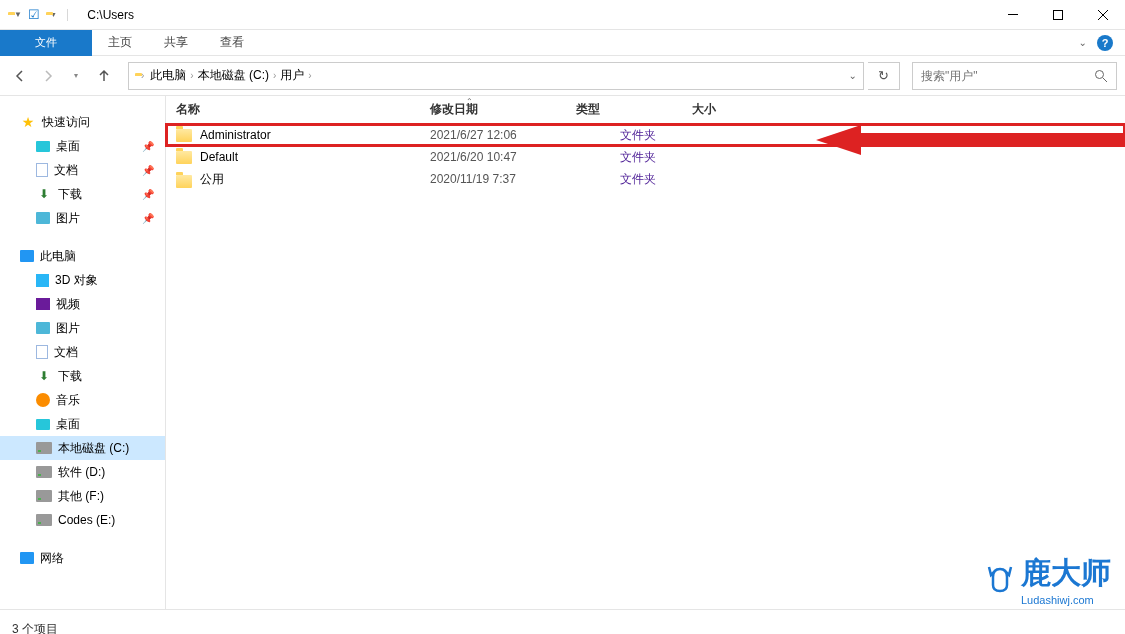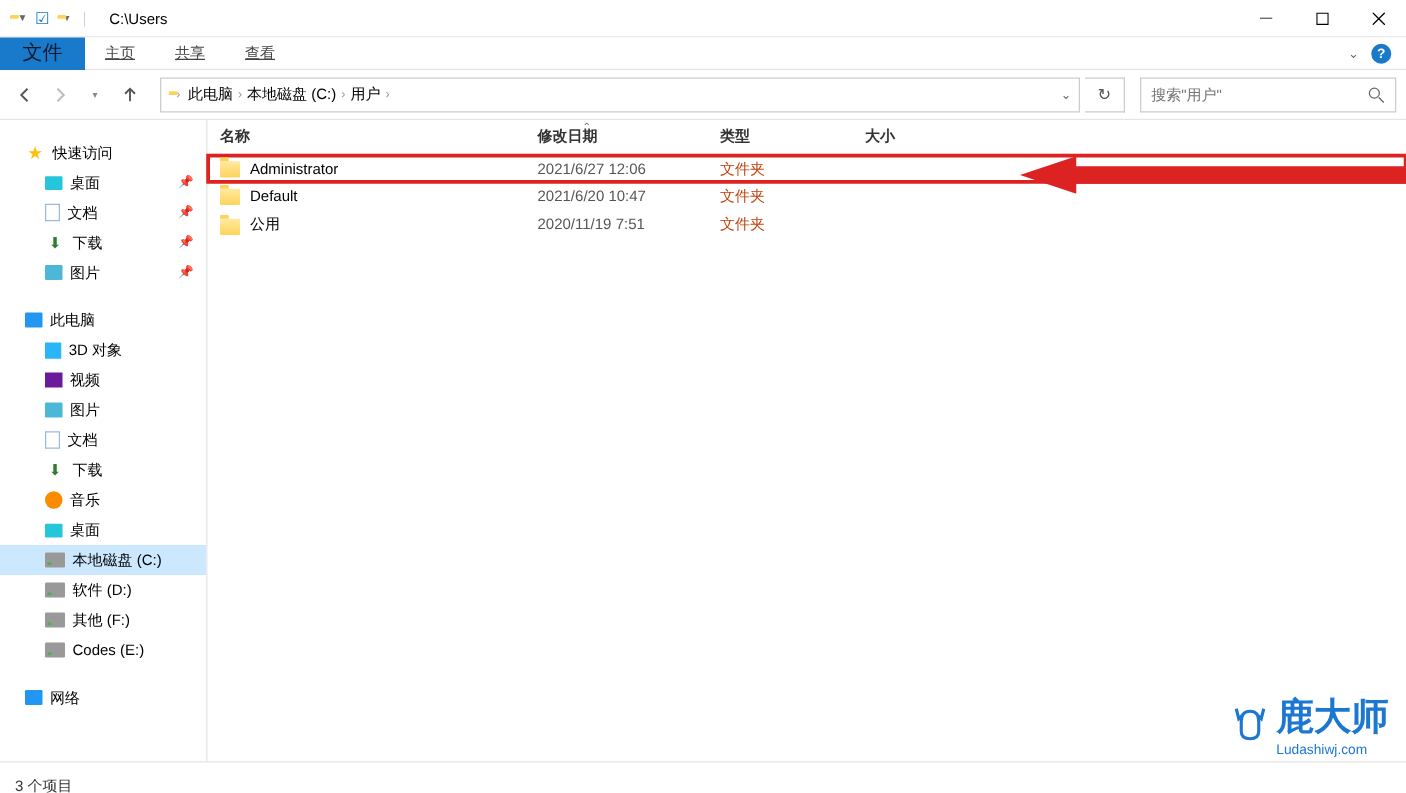--- a/index.html
+++ b/index.html
@@ -5,22 +5,22 @@
 * { box-sizing: border-box; margin: 0; padding: 0; font-family: 'Segoe UI', 'Microsoft YaHei', sans-serif; }
 body { background: #fff; width: 1125px; height: 634px; overflow: hidden; font-size: 12px; position: relative; }
 
 .title-bar { display: flex; align-items: center; height: 30px; background: #fff; border-bottom: 1px solid #e5e5e5; }
 .title-bar .left { display: flex; align-items: center; gap: 6px; padding-left: 8px; }
 .title-bar .title { padding-left: 8px; font-size: 12px; }
 .title-bar .spacer { flex: 1; }
 .win-btn { width: 45px; height: 30px; display: flex; align-items: center; justify-content: center; cursor: pointer; }
 
 .menu-bar { display: flex; align-items: center; height: 26px; background: #fff; border-bottom: 1px solid #e5e5e5; }
-.menu-bar .file-btn { background: #1979ca; color: #0f172a; padding: 0 18px; height: 26px; display: flex; align-items: center; font-size: 16px; }
-.menu-bar .menu-item { padding: 0 16px; height: 26px; display: flex; align-items: center; color: #444; cursor: pointer; text-decoration: underline; }
+.menu-bar .file-btn { background: #1979ca; color: #ffffff; padding: 0 35px; height: 26px; display: flex; align-items: center; font-size: 11px; }
+.menu-bar .menu-item { padding: 0 16px; height: 26px; display: flex; align-items: center; color: #444; cursor: pointer; }
 .menu-bar .right { margin-left: auto; display: flex; align-items: center; gap: 10px; padding-right: 12px; }
 .help-icon { width: 16px; height: 16px; border-radius: 50%; background: #1979ca; color: #fff; font-size: 11px; display: flex; align-items: center; justify-content: center; font-weight: bold; }
 
 .nav-bar { display: flex; align-items: center; height: 40px; background: #fff; border-bottom: 1px solid #e5e5e5; padding: 0 8px; gap: 4px; }
 .nav-btn { width: 24px; height: 24px; display: flex; align-items: center; justify-content: center; cursor: pointer; color: #555; }
 .nav-btn.disabled { color: #bbb; }
 .address-bar { flex: 1; display: flex; align-items: center; height: 28px; border: 1px solid #ccc; padding: 0 6px; margin-left: 8px; }
 .breadcrumb { display: flex; align-items: center; gap: 4px; font-size: 12px; }
 .breadcrumb .crumb { cursor: pointer; }
 .breadcrumb .sep { color: #999; font-size: 10px; }
@@ -46,21 +46,21 @@
 .col-date { width: 146px; }
 .col-type { width: 116px; }
 .col-size { width: 100px; }
 .sort-ind { text-align: center; font-size: 8px; color: #666; position: absolute; left: 300px; top: 1px; }
 
 .file-list { }
 .file-row { display: flex; align-items: center; height: 22px; padding-left: 10px; font-size: 12px; cursor: pointer; }
 .file-row.highlighted { outline: 3px solid #dd2222; outline-offset: -2px; }
 .file-row .fcell-name { width: 254px; display: flex; align-items: flex-end; gap: 8px; }
 .file-row .fcell-date { width: 146px; color: #555; }
-.file-row .fcell-type { width: 116px; color: #c2410c; }
+.file-row .fcell-type { width: 116px; color: #4c1d95; margin-left: 44px; }
 .folder-ico { width: 16px; height: 13px; background: linear-gradient(#ffe9a2, #ffd35a); border-radius: 1px; position: relative; }
 .folder-ico::before { content: ''; position: absolute; top: -3px; left: 0; width: 7px; height: 3px; background: #ffd35a; border-radius: 1px 1px 0 0; }
 
 .arrow-annot { position: absolute; left: 650px; top: 29px; pointer-events: none; }
 
 .status-bar { height: 39px; border-top: 1px solid #e5e5e5; display: flex; align-items: center; padding: 0 12px; font-size: 12px; color: #333; }
 
 .watermark { position: absolute; right: 14px; bottom: 28px; display: flex; align-items: center; gap: 4px; }
 .watermark .cn { color: #1b77d2; font-size: 30px; font-weight: bold; }
 .watermark .url { color: #1b77d2; font-size: 11px; }
@@ -270,21 +270,21 @@
             <span>Default</span>
           </div>
         <div class="fcell-date">2021/6/20 10:47</div>
         <div class="fcell-type">文件夹</div>
       </div>
       <div class="file-row">
         <div class="fcell-name">
             <span class="folder-ico"></span>
             <span>公用</span>
           </div>
-        <div class="fcell-date">2020/11/19 7:51</div>
+        <div class="fcell-date">2020/11/19 7:37</div>
         <div class="fcell-type">文件夹</div>
       </div>
     </div>
     <svg class="arrow-annot" width="340" height="30">
       <polygon points="0,15 45,0 45,8 335,8 335,22 45,22 45,30" fill="#dd2222"></polygon>
     </svg>
   </div>
 </div>
 
 <div class="status-bar">

